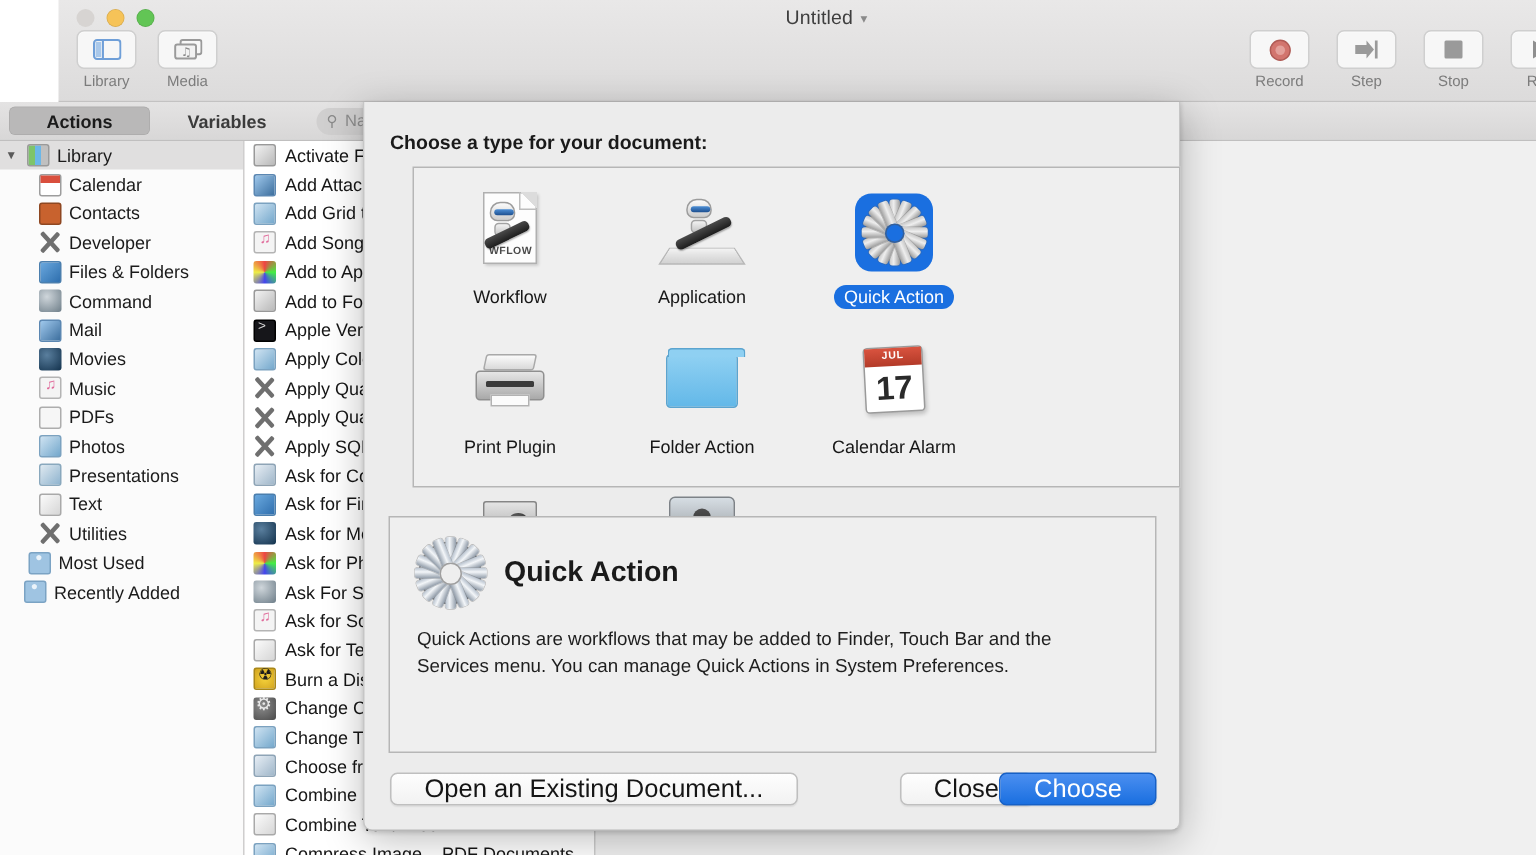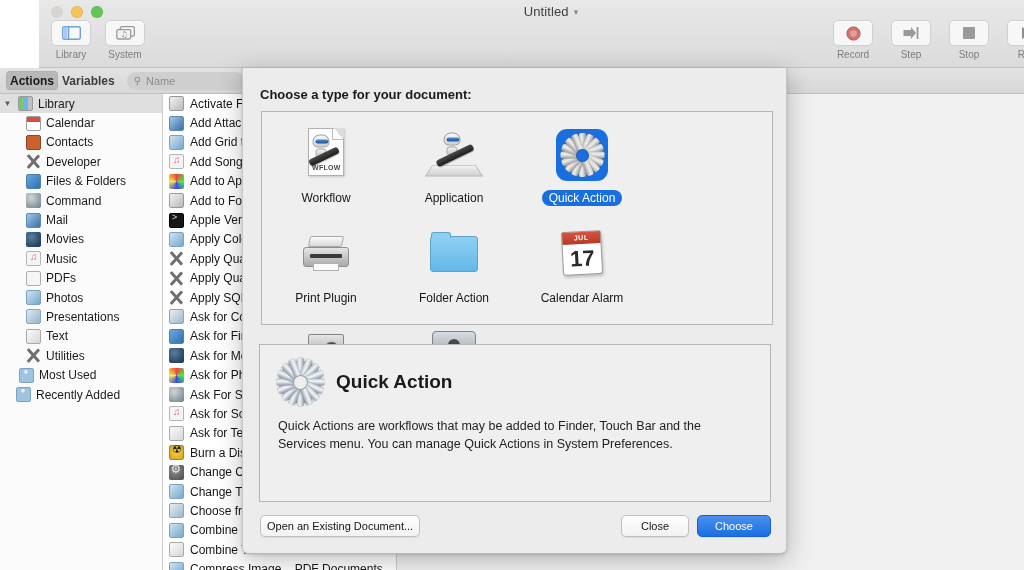--- a/index.html
+++ b/index.html
@@ -45,21 +45,21 @@
   .tb-label { font-size:10px; color:#7c7c7c; margin-top:3px; white-space:nowrap; }
 
   
   .tabbar {
     position:absolute; left:0; top:68px; width:1024px; height:26px;
     background:linear-gradient(to bottom,#e4e3e3,#d8d7d7);
     border-bottom:1px solid #c0bfbf;
     display:flex; align-items:center; padding-left:6px;
   }
   .tab {
-    height:19px; padding:0 4px; border-radius:4px;
+    height:19px; padding:0 25px; border-radius:4px;
     display:flex; align-items:center; font-size:12px; font-weight:bold; color:#2e2e2e;
   }
   .tab.active { background:#b9b8b8; color:#1a1a1a; box-shadow:inset 0 0 0 .5px rgba(0,0,0,.08); }
   .tab.inactive { color:#3b3b3b; font-weight:bold; }
   .searchfield {
     margin-left:8px; width:118px; height:18px; border-radius:9px;
     background:#d0cfcf; display:flex; align-items:center; padding:0 7px; gap:5px;
     color:#8c8c8c; font-size:11px;
   }
   .searchfield .mag { font-size:10px; color:#8a8a8a; }
@@ -142,21 +142,21 @@
     background:#ececec;
     border-left:1px solid #c6c6c6; border-right:1px solid #c6c6c6; border-bottom:1px solid #b8b8b8;
     border-bottom-left-radius:6px; border-bottom-right-radius:6px;
     box-shadow:0 6px 26px rgba(0,0,0,.26), 0 1px 3px rgba(0,0,0,.14);
   }
   .sheet-title {
     position:absolute; left:17px; top:19px;
     font-size:13px; font-weight:bold; color:#1a1a1a;
   }
   .type-grid {
-    position:absolute; left:18px; top:43px; width:512px; height:214px;
+    position:absolute; left:32px; top:43px; width:512px; height:214px;
     background:#efefef; border:1px solid #b6b6b6;
   }
   .grid-inner { display:flex; flex-wrap:wrap; padding:8px 0 0 0; }
   .type-cell {
     width:128px; height:100px; display:flex; flex-direction:column;
     align-items:center; justify-content:flex-start; padding-top:6px;
   }
   .type-icon { width:58px; height:58px; position:relative; margin-bottom:6px; }
   .type-name {
     font-size:12px; color:#171717; text-align:center; line-height:14px;
@@ -319,23 +319,23 @@
   .desc-title { font-size:19px; font-weight:bold; color:#1a1a1a; }
   .desc-body {
     padding:9px 22px 0 18px; font-size:12.5px; color:#1e1e1e; line-height:18px;
   }
 
   
   .sheet-buttons { position:absolute; left:0; bottom:14px; width:545px; height:24px; }
   .btn {
     height:22px; border-radius:5px; border:1px solid #bfbfbf;
     background:linear-gradient(#fefefe,#f2f2f2);
-    font-size:11px; color:#151515;
+    font-size:17px; color:#151515;
     display:inline-flex; align-items:center; justify-content:center;
-    padding:0 6px; box-shadow:0 1px 1px rgba(0,0,0,.07);
+    padding:0 22px; box-shadow:0 1px 1px rgba(0,0,0,.07);
   }
   .btn.open-existing { position:absolute; left:17px; top:0; }
   .btn.close-btn { position:absolute; right:99px; top:0; min-width:68px; }
   .btn.choose-btn {
     position:absolute; right:17px; top:0; min-width:74px;
     background:linear-gradient(#4b8ff0,#1a6fe0); border-color:#1660c6; color:#fff;
   }
 </style>
 </head>
 <body>
@@ -365,21 +365,21 @@
         <div class="tb-label">Library</div>
       </div>
       <div class="tb-item">
         <div class="tb-btn">
           <svg width="19" height="14" viewBox="0 0 19 14">
             <rect x="4.4" y="0.7" width="13.9" height="9.4" rx="1.4" fill="none" stroke="#9a9a9a" stroke-width="1.3"></rect>
             <rect x="0.8" y="3.6" width="13.9" height="9.4" rx="1.4" fill="#f2f2f2" stroke="#9a9a9a" stroke-width="1.3"></rect>
             <text x="4.6" y="11.4" font-size="8" fill="#8a8a8a" font-family="DejaVu Sans">♫</text>
           </svg>
         </div>
-        <div class="tb-label">System</div>
+        <div class="tb-label">Media</div>
       </div>
     </div>
 
     <div class="tb-group tb-right">
       <div class="tb-item">
         <div class="tb-btn">
           <svg width="15" height="15" viewBox="0 0 15 15">
             <circle cx="7.5" cy="7.5" r="6.6" fill="#d2756e" stroke="#b05b55" stroke-width="1"></circle>
             <circle cx="7.5" cy="7.5" r="3.2" fill="#e3a09a"></circle>
           </svg>

